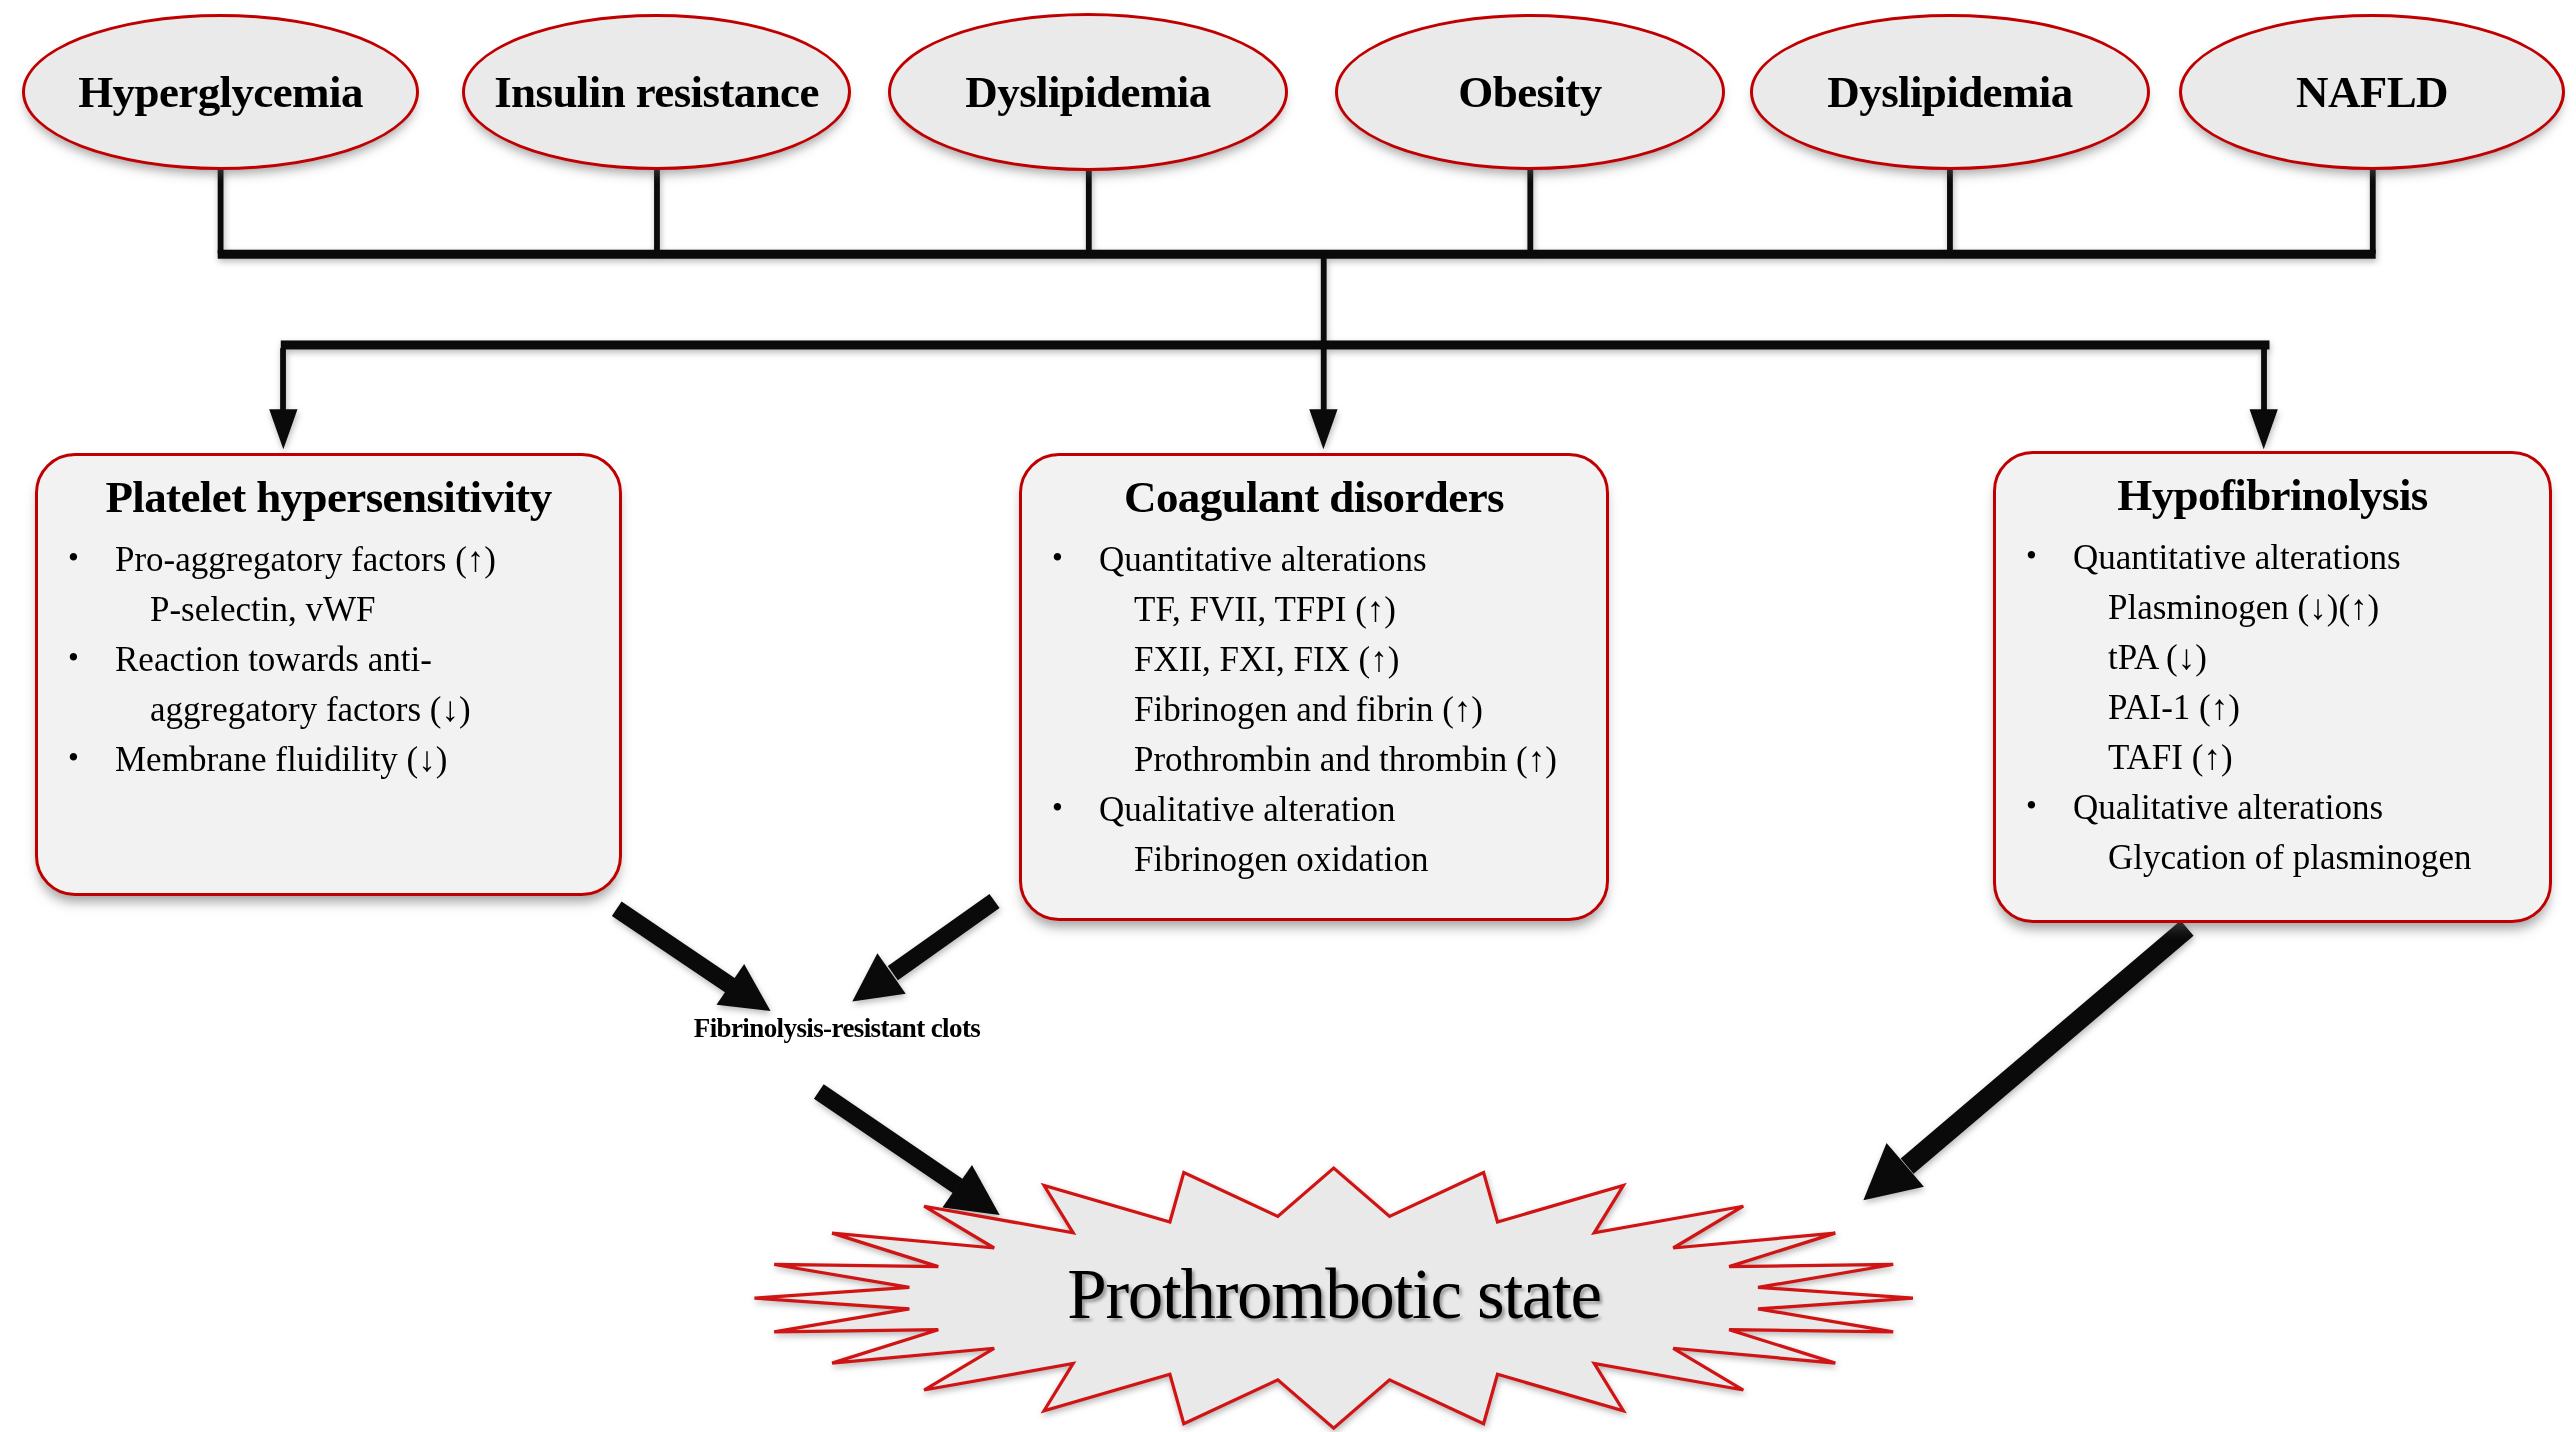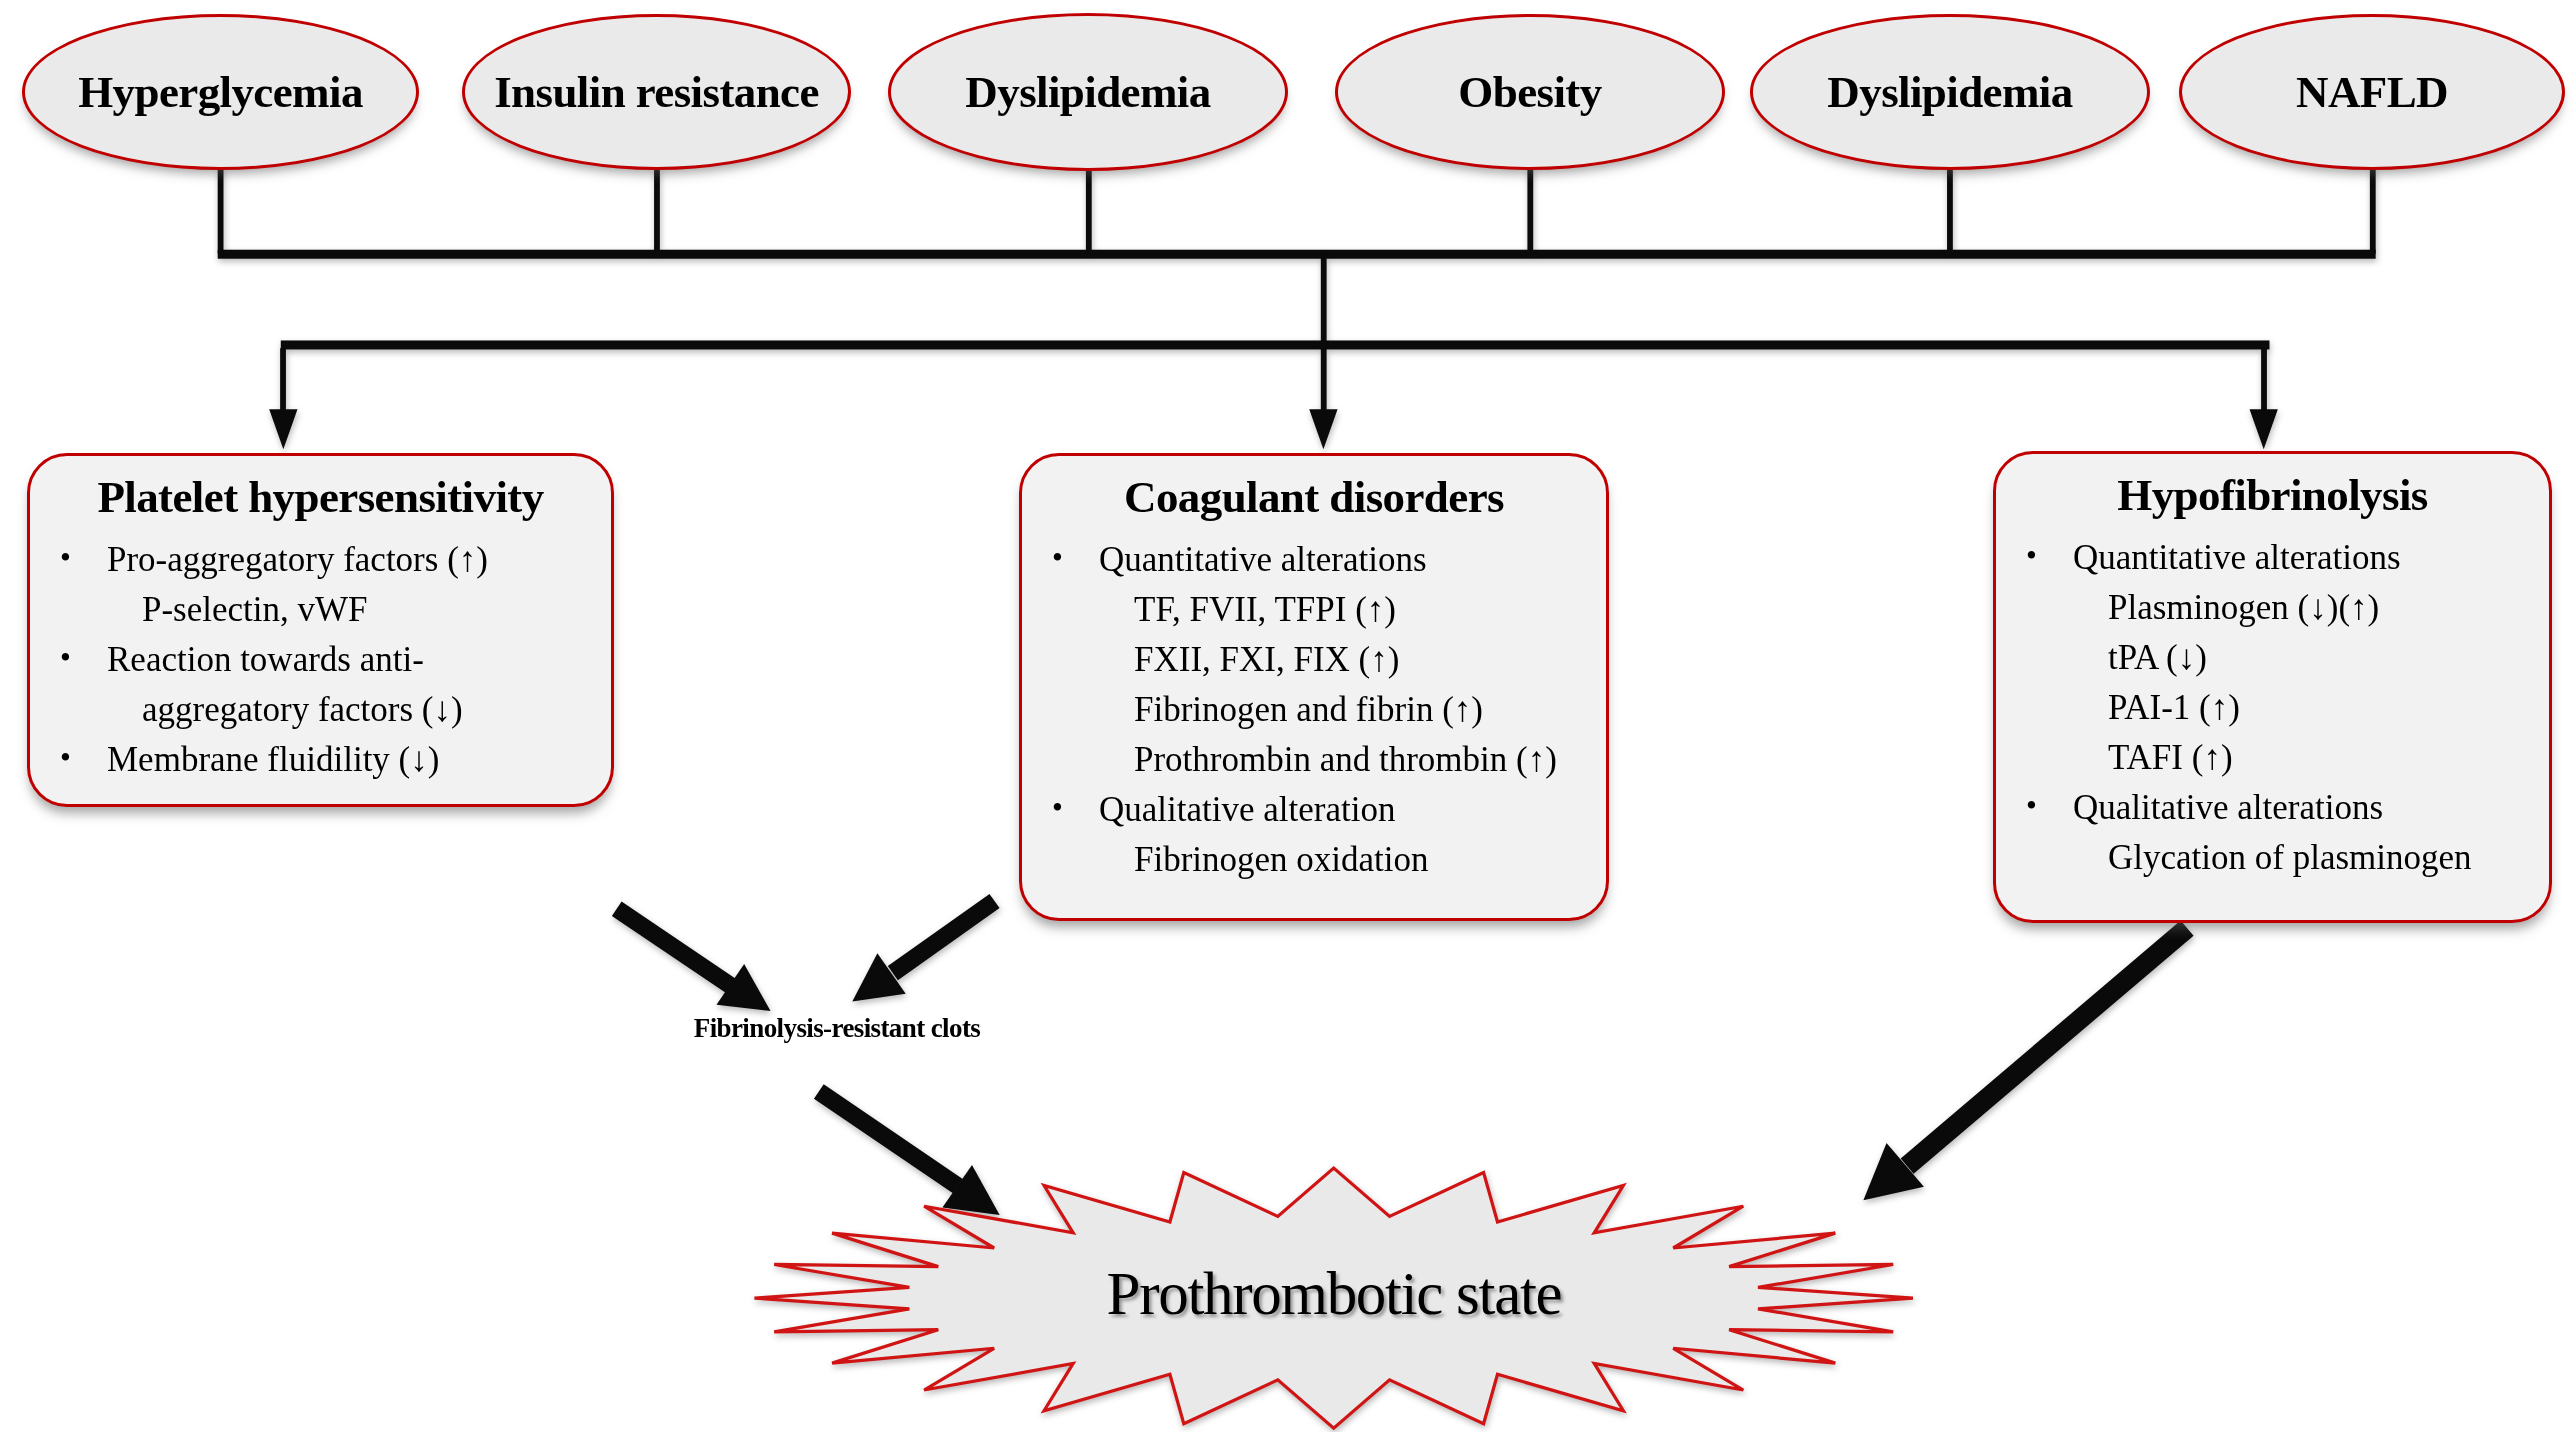--- a/index.html
+++ b/index.html
@@ -21,36 +21,36 @@
   #e1{left:22px;top:14px;width:397px;height:156px;}
   #e2{left:462px;top:14px;width:389px;height:156px;}
   #e3{left:888px;top:13px;width:400px;height:158px;}
   #e4{left:1335px;top:14px;width:390px;height:156px;}
   #e5{left:1750px;top:14px;width:400px;height:156px;}
   #e6{left:2179px;top:14px;width:386px;height:156px;}
 
   
   .box{position:absolute;background:#f3f2f2;border:3.2px solid #c00000;border-radius:40px;
        box-shadow:0 9px 11.6px -3.9px rgba(90,90,90,0.55);box-sizing:border-box;}
-  #b1{left:27px;top:453px;width:587px;height:354px;}
+  #b1{left:35px;top:453px;width:587px;height:443px;}
   #b2{left:1019px;top:453px;width:590px;height:468px;}
   #b3{left:1993px;top:451px;width:559px;height:472px;}
   .box h2{margin:16.7px 13px 14px 13px;text-align:center;font-size:45px;line-height:48px;
           font-weight:bold;letter-spacing:-0.6px;}
   .item{margin:0;}
   .line{position:relative;padding-left:77px;padding-right:13px;
         font-size:35px;line-height:50px;white-space:nowrap;}
   .line .dot{position:absolute;left:30px;top:-1.3px;font-size:31px;}
   .line.cont{padding-left:112px;}
 
   
   #clots{position:absolute;left:528px;top:1013px;width:618px;text-align:center;
          font-size:27px;font-weight:bold;letter-spacing:-0.6px;}
   #outcome{position:absolute;left:819px;top:1244px;width:1030px;text-align:center;
-           font-size:61px;line-height:100px;letter-spacing:-1.3px;
+           font-size:71px;line-height:100px;letter-spacing:-1.3px;
            text-shadow:2.6px 3.2px 3.2px rgba(0,0,0,0.35);}
 </style>
 </head>
 <body>
 
 <div id="stage">
 
   <svg class="connectors" width="2576" height="1432" viewBox="0 0 4002 2225">
     <g fill="#0a0a0a" stroke="none">
 

